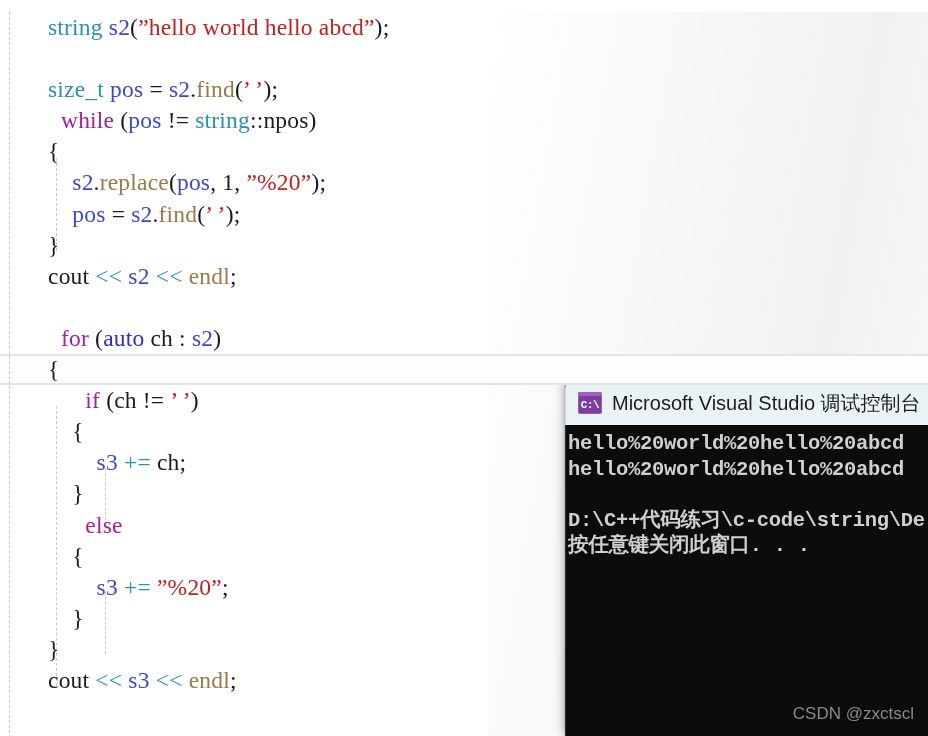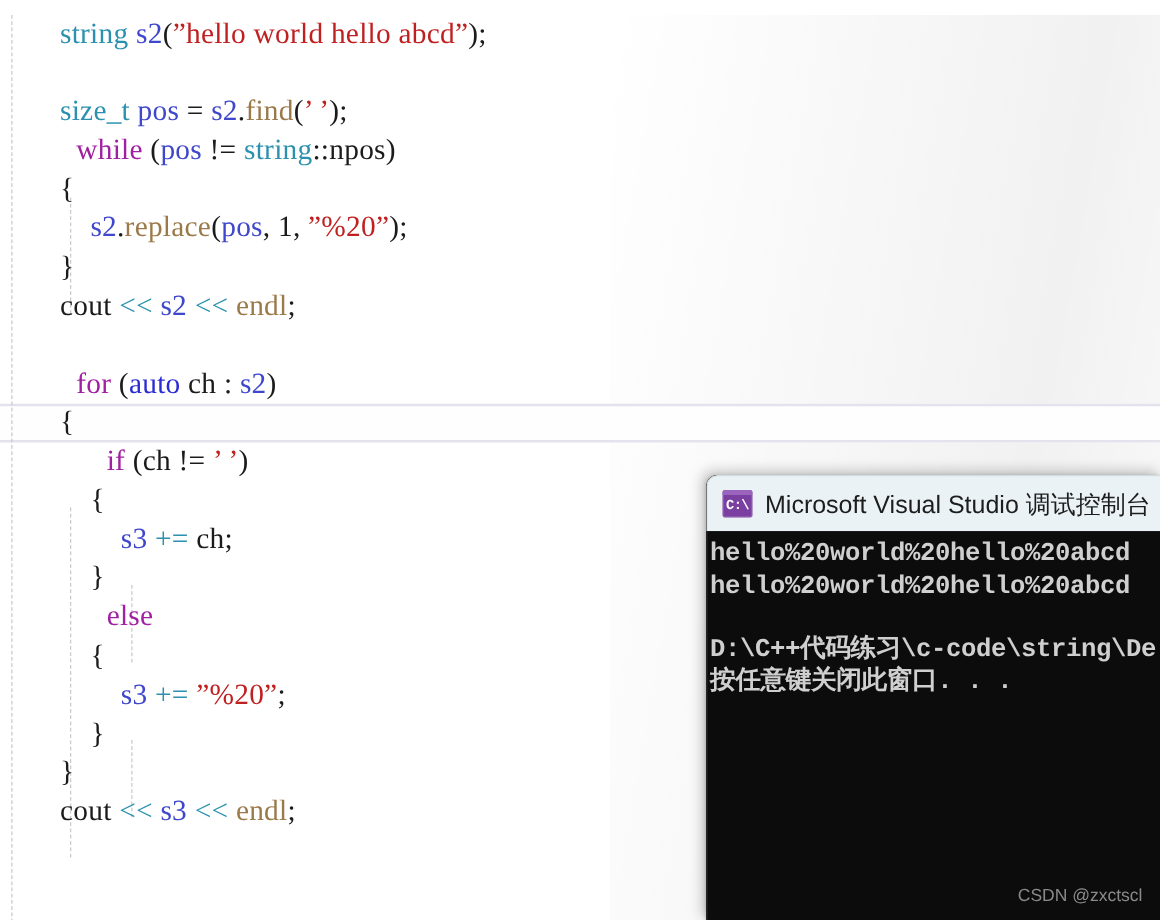--- a/index.html
+++ b/index.html
@@ -163,21 +163,21 @@
     letter-spacing: -0.3px;
     font-weight: bold;
   }
   .con-line.blank { color: transparent; }
 
   #watermark {
     position: absolute;
     right: 14px;
     bottom: 12px;
     font-family: "Liberation Sans", sans-serif;
-    font-size: 14px;
+    font-size: 17px;
     color: #8a8a8a;
     white-space: nowrap;
   }
 </style>
 </head>
 <body>
 
 <div id="editor">
 
   <div class="guide" style="left:9px; top:0px; height:736px;"></div>
@@ -186,20 +186,21 @@
   <div class="guide" style="left:105px; top:456px; height:62px;"></div>
   <div class="guide" style="left:105px; top:580px; height:62px;"></div>
 
   <div id="code">
       <div class="cl"><span class="txt"><span class="k-type">string</span><span class="plain"> </span><span class="id-var">s2</span><span class="plain">(</span><span class="str">”hello world hello abcd”</span><span class="plain">)</span><span class="plain">;</span></span></div>
       <div class="cl"><span class="txt"> </span></div>
       <div class="cl"><span class="txt"><span class="k-type">size_t</span><span class="plain"> </span><span class="id-var">pos</span><span class="plain"> = </span><span class="id-var">s2</span><span class="plain">.</span><span class="id-fn">find</span><span class="plain">(</span><span class="chr">’ ’</span><span class="plain">)</span><span class="plain">;</span></span></div>
       <div class="cl"><span class="txt"><span class="k-ctrl">while</span><span class="plain"> (</span><span class="id-var">pos</span><span class="plain"> != </span><span class="k-type">string</span><span class="plain">::npos</span><span class="plain">)</span></span></div>
       <div class="cl"><span class="txt"><span class="brace">{</span></span></div>
       <div class="cl"><span class="txt"><span class="plain">    </span><span class="id-var">s2</span><span class="plain">.</span><span class="id-fn">replace</span><span class="plain">(</span><span class="id-var">pos</span><span class="plain">, </span><span class="plain">1</span><span class="plain">, </span><span class="str">”%20”</span><span class="plain">)</span><span class="plain">;</span></span></div>
+      <div class="cl"><span class="txt"><span class="plain">    </span><span class="id-var">pos</span><span class="plain"> = </span><span class="id-var">s2</span><span class="plain">.</span><span class="id-fn">find</span><span class="plain">(</span><span class="chr">’ ’</span><span class="plain">)</span><span class="plain">;</span></span></div>
       <div class="cl"><span class="txt"><span class="brace">}</span></span></div>
       <div class="cl"><span class="txt"><span class="plain">cout</span><span class="plain"> </span><span class="op">&lt;&lt;</span><span class="plain"> </span><span class="id-var">s2</span><span class="plain"> </span><span class="op">&lt;&lt;</span><span class="plain"> </span><span class="id-fn">endl</span><span class="plain">;</span></span></div>
       <div class="cl"><span class="txt"> </span></div>
       <div class="cl"><span class="txt"><span class="k-ctrl">for</span><span class="plain"> (</span><span class="k-auto">auto</span><span class="plain"> ch : </span><span class="id-var">s2</span><span class="plain">)</span></span></div>
       <div class="cl hl"><span class="txt"><span class="brace">{</span></span></div>
       <div class="cl"><span class="txt"><span class="plain">    </span><span class="k-ctrl">if</span><span class="plain"> (ch != </span><span class="chr">’ ’</span><span class="plain">)</span></span></div>
       <div class="cl"><span class="txt"><span class="plain">    </span><span class="brace">{</span></span></div>
       <div class="cl"><span class="txt"><span class="plain">        </span><span class="id-var">s3</span><span class="plain"> </span><span class="op">+=</span><span class="plain"> ch;</span></span></div>
       <div class="cl"><span class="txt"><span class="plain">    </span><span class="brace">}</span></span></div>
       <div class="cl"><span class="txt"><span class="plain">    </span><span class="k-ctrl">else</span></span></div>

